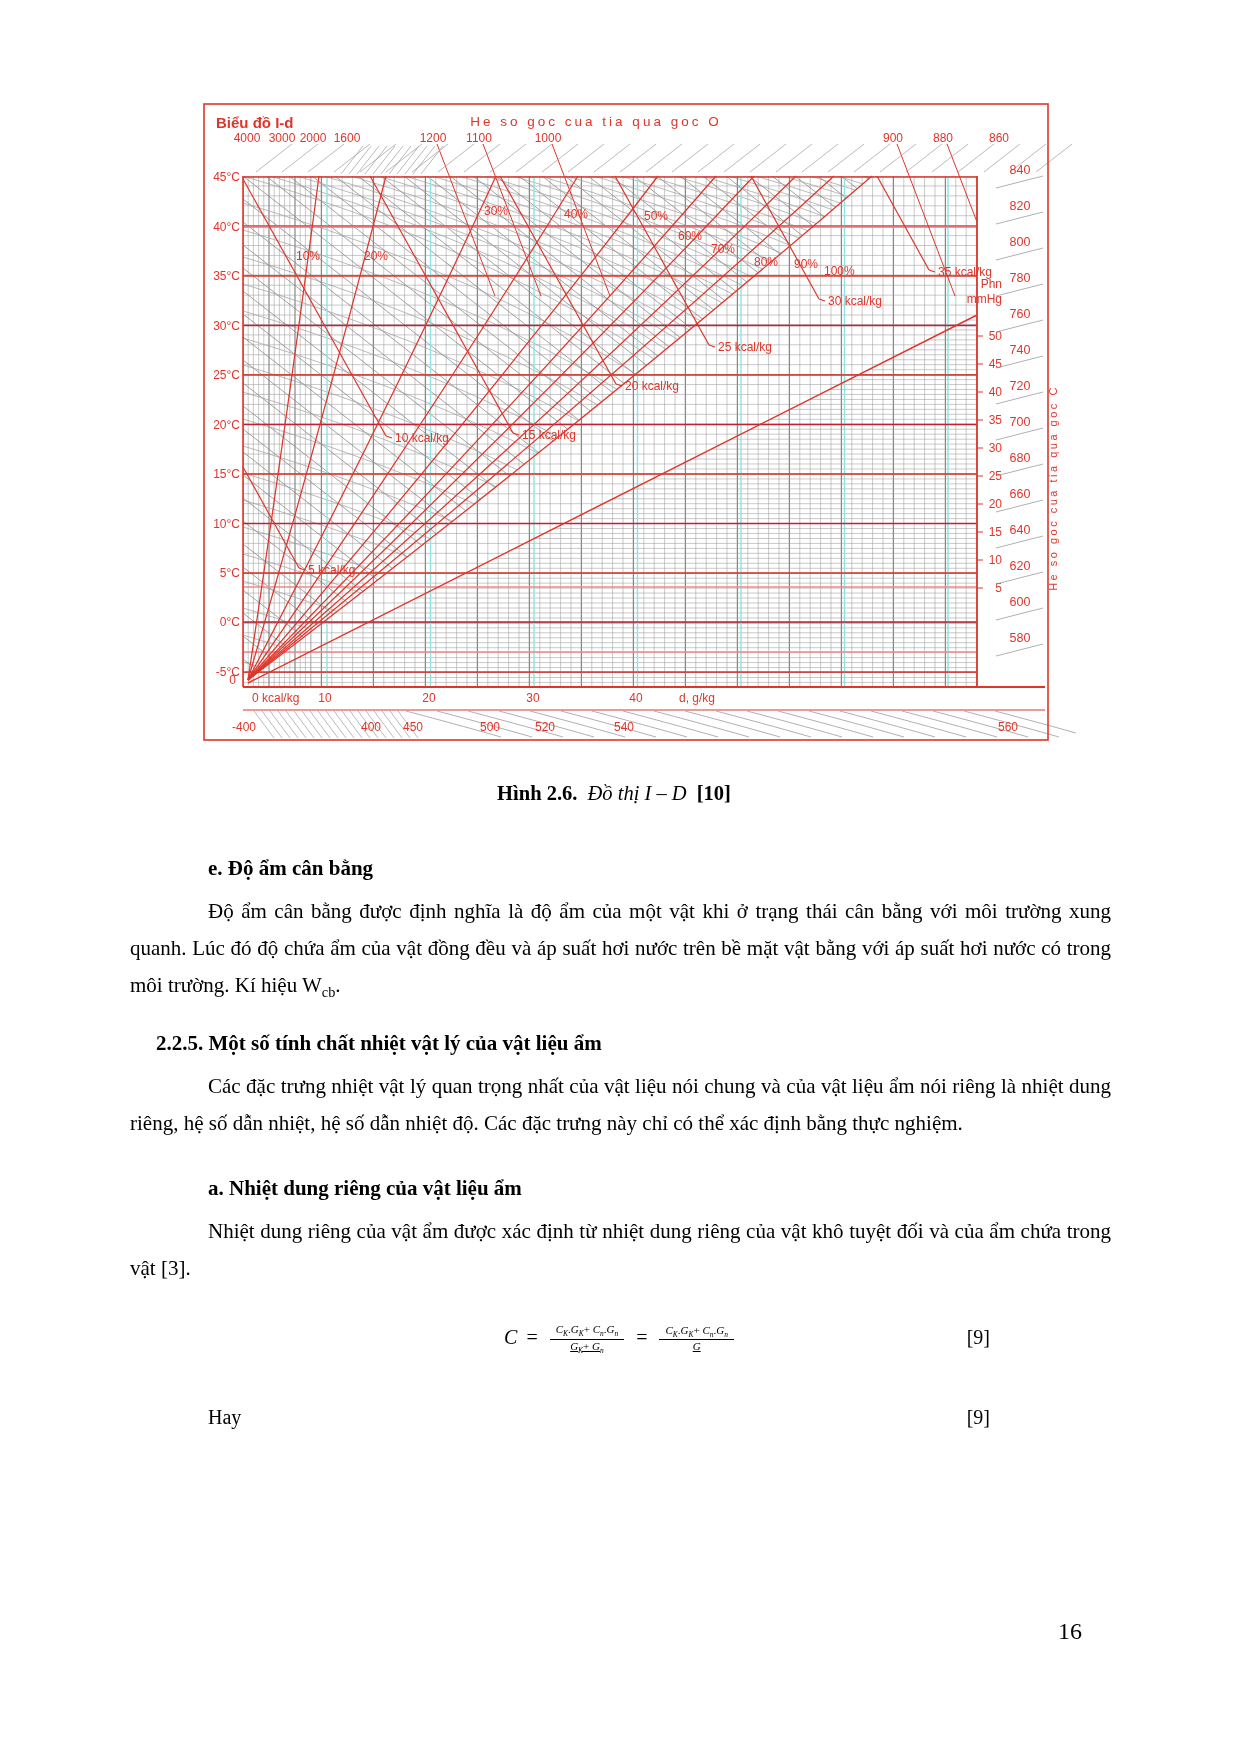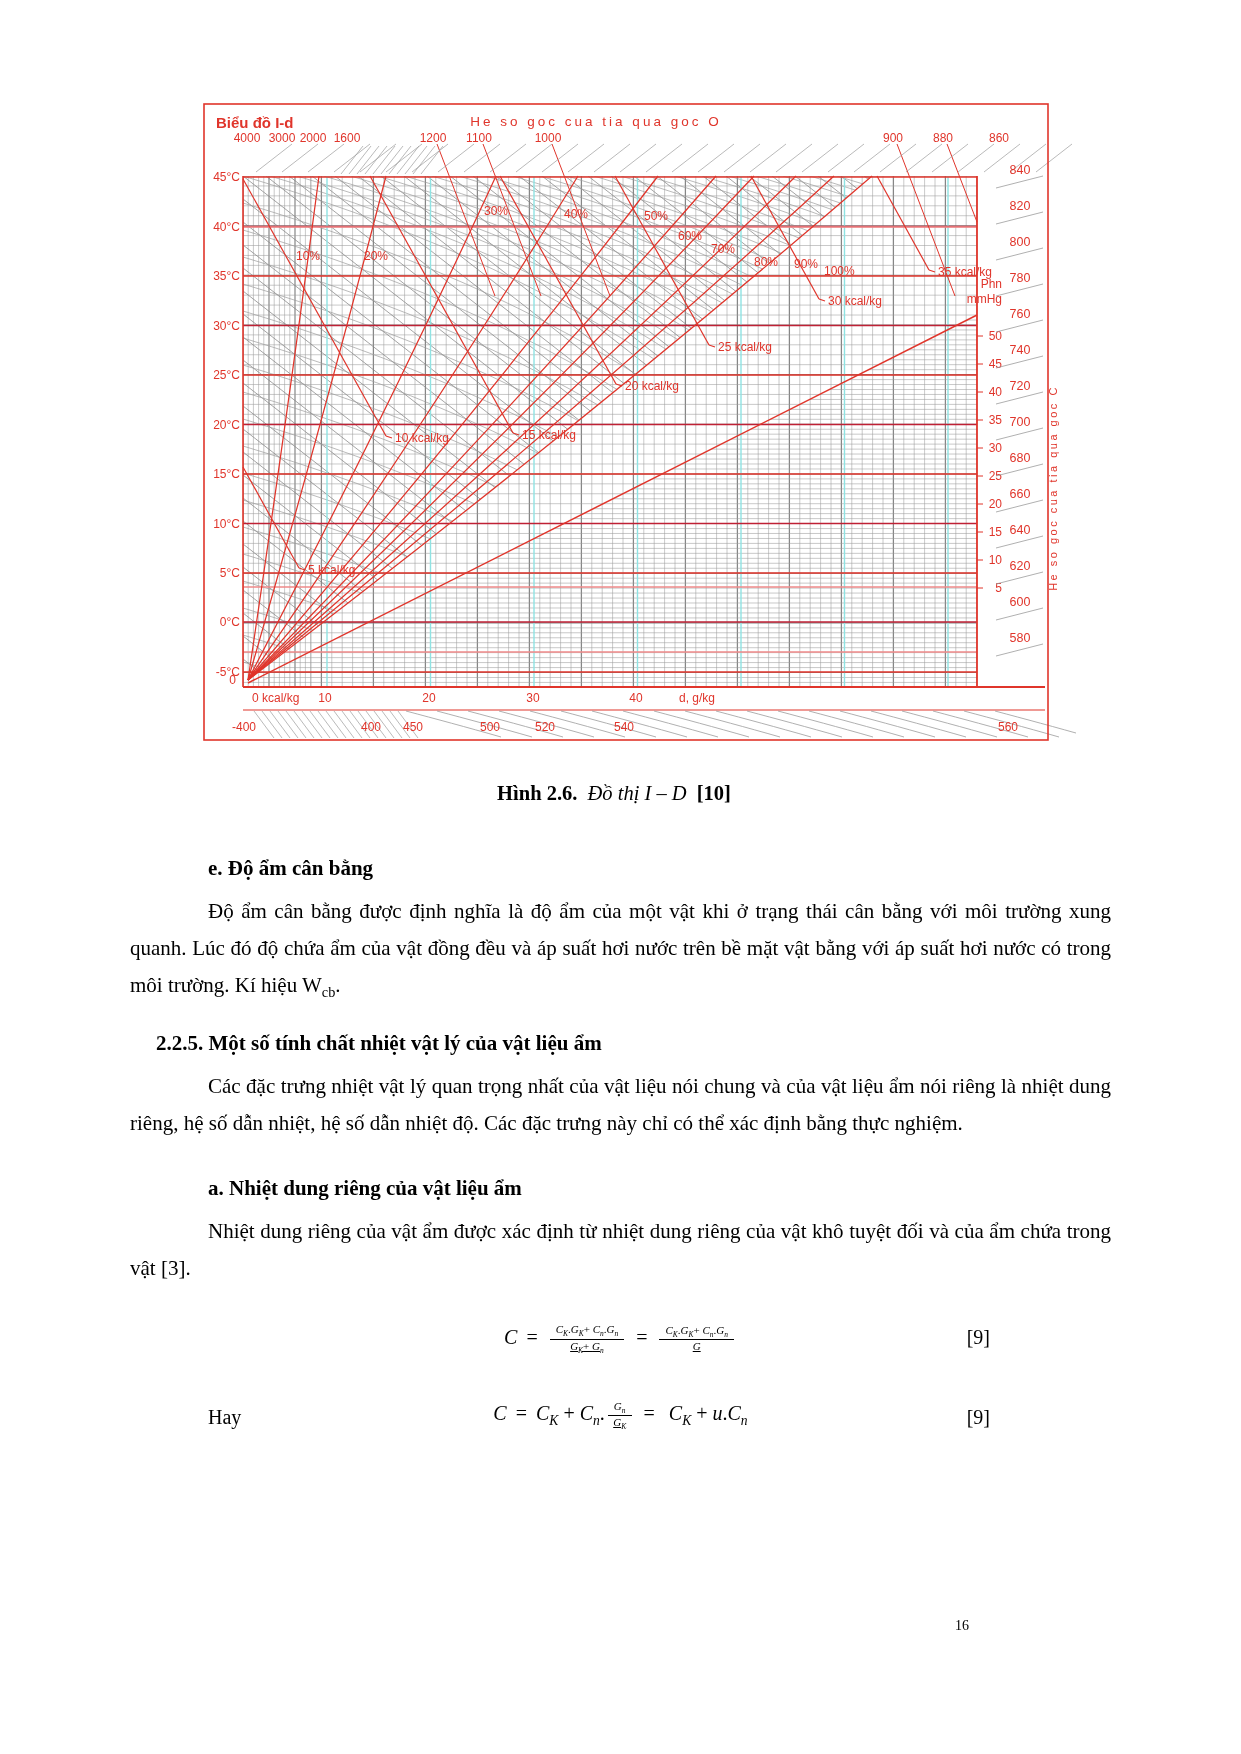--- a/index.html
+++ b/index.html
@@ -19,21 +19,21 @@
          display:flex;align-items:center;justify-content:center;}
   .eqrow .hay{position:absolute;left:78px;top:50%;transform:translateY(-50%);font-style:normal;}
   .eqrow .ref{position:absolute;right:121px;top:50%;transform:translateY(-50%);font-weight:normal;}
   .eq i{font-style:italic;}
   .frac{display:inline-block;vertical-align:middle;text-align:center;
         font-size:11px;line-height:1.25;padding:0 3px;}
   .frac .num{display:block;border-bottom:1.4px solid #000;padding:0 6px;}
   .frac .den{display:block;text-decoration:underline;}
   .sp{margin:0 9px;}
   sub{font-size:0.68em;}
-  .pageno{position:absolute;left:955px;top:1618px;font-size:14px;}
+  .pageno{position:absolute;left:1058px;top:1618px;font-size:24px;}
   svg text{font-family:"Liberation Sans",sans-serif;}
 </style>
 </head>
 <body>
 
 <div class="figure">
   <svg id="chart-svg" width="880" height="648" viewBox="0 0 880 648">
       <defs>
         <clipPath id="cpPlot">
           <rect x="47" y="78" width="734" height="511"></rect>
@@ -587,18 +587,17 @@
   <p>Các đặc trưng nhiệt vật lý quan trọng nhất của vật liệu nói chung và của vật liệu ẩm nói riêng là nhiệt dung riêng, hệ số dẫn nhiệt,  hệ số dẫn nhiệt độ. Các đặc trưng này chỉ có thể xác định bằng thực nghiệm.</p>
   <div class="h-a">a. Nhiệt dung riêng của vật liệu ẩm</div>
   <p>Nhiệt dung riêng của vật ẩm được xác định từ nhiệt dung riêng của vật khô tuyệt đối và của ẩm chứa trong vật [3].</p>
 
   <div class="eqrow">
     <span class="eq"><i>C</i><span class="sp">=</span><span class="frac"><span class="num"><i>C<sub>K</sub></i>.<i>G<sub>K</sub></i>+ <i>C<sub>n</sub></i>.<i>G<sub>n</sub></i></span><span class="den"><i>G<sub>K</sub></i>+ <i>G<sub>n</sub></i></span></span><span class="sp">=</span><span class="frac"><span class="num"><i>C<sub>K</sub></i>.<i>G<sub>K</sub></i>+ <i>C<sub>n</sub></i>.<i>G<sub>n</sub></i></span><span class="den"><i>G</i></span></span></span>
     <span class="ref">[9]</span>
   </div>
   <div class="eqrow">
     <span class="hay">Hay</span>
-    <span class="eq"><i>C</i><span class="sp">=</span><i>C<sub>K</sub></i> + <i>C<sub>n</sub></i>.<span class="frac"><span class="num"><i>G<sub>n</sub></i></span><span class="den"><i>G<sub>K</sub></i></span></span><span class="sp">=</span> <i>C<sub>K</sub></i> + <i>u</i>.<i>C<sub>n</sub></i></span>
     <span class="ref">[9]</span>
   </div>
 </div>
 
 <div class="pageno">16</div>
 
 </body></html>

